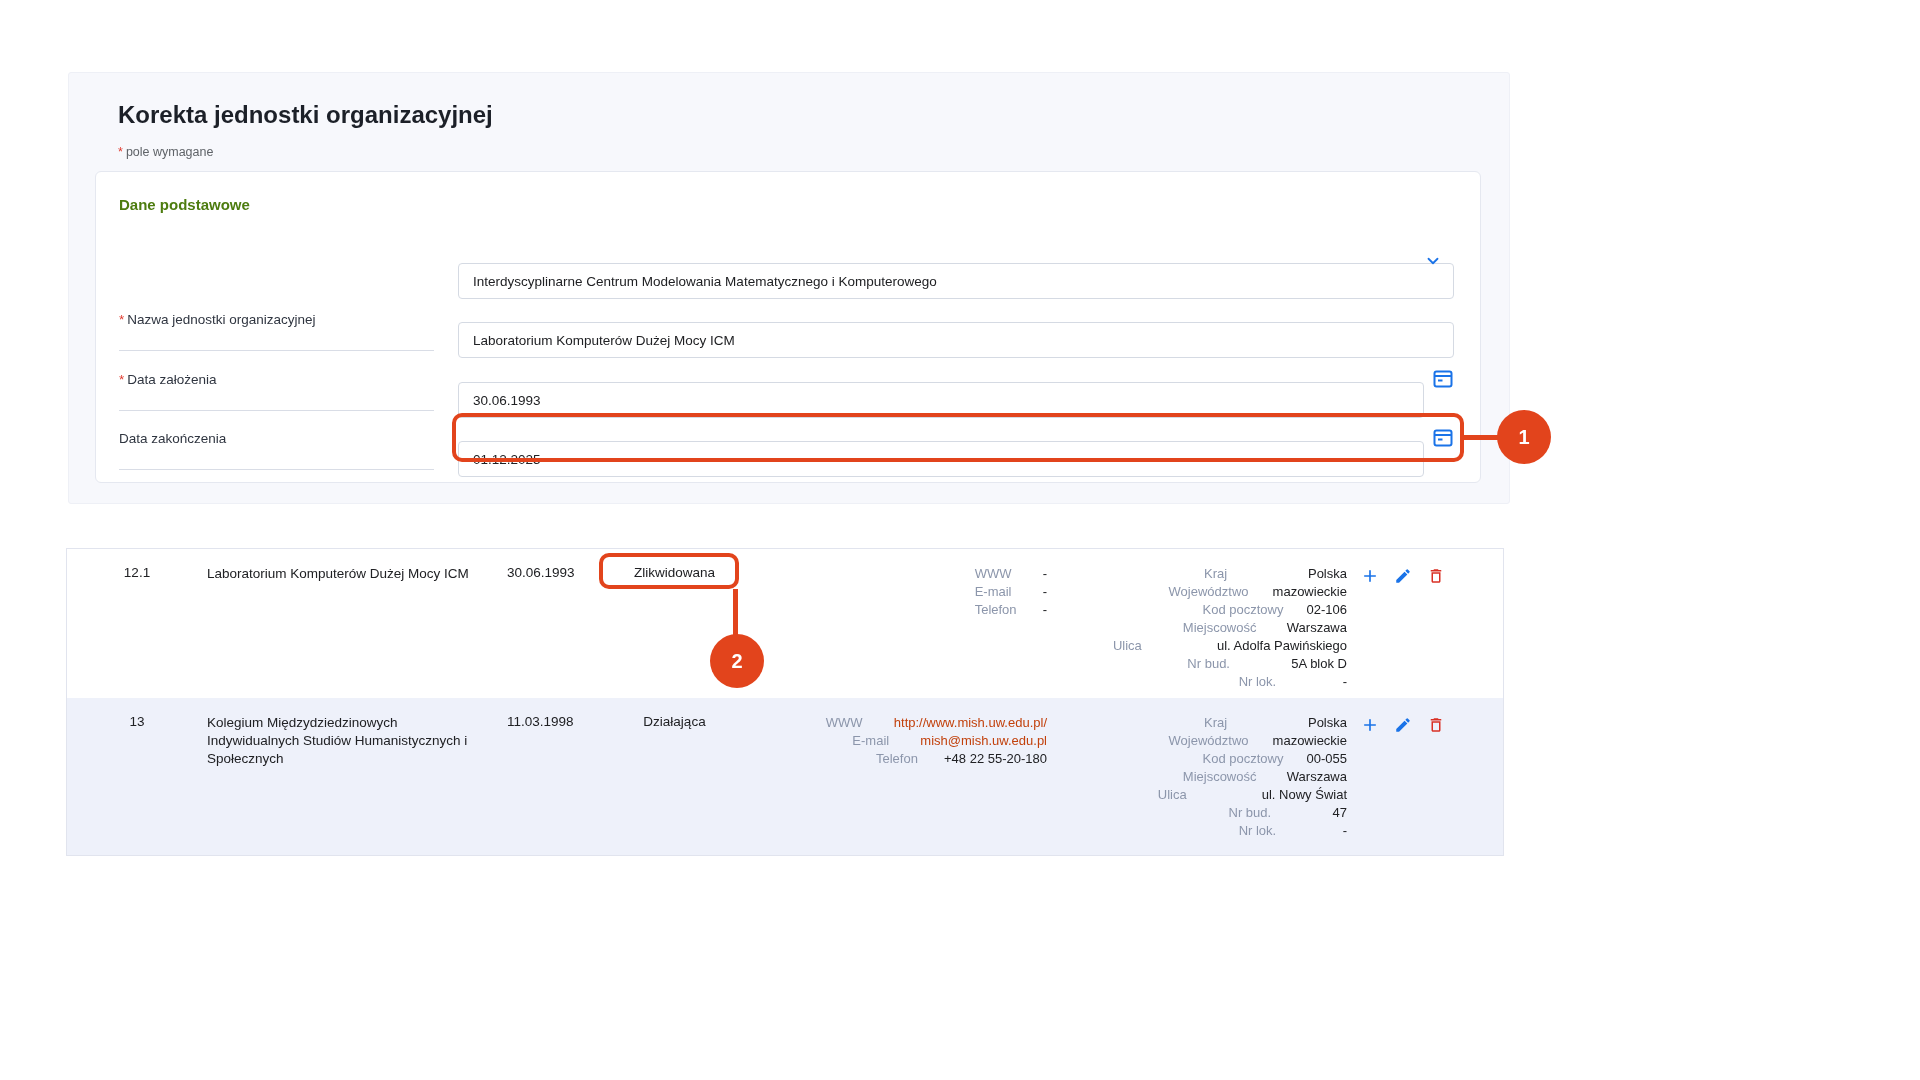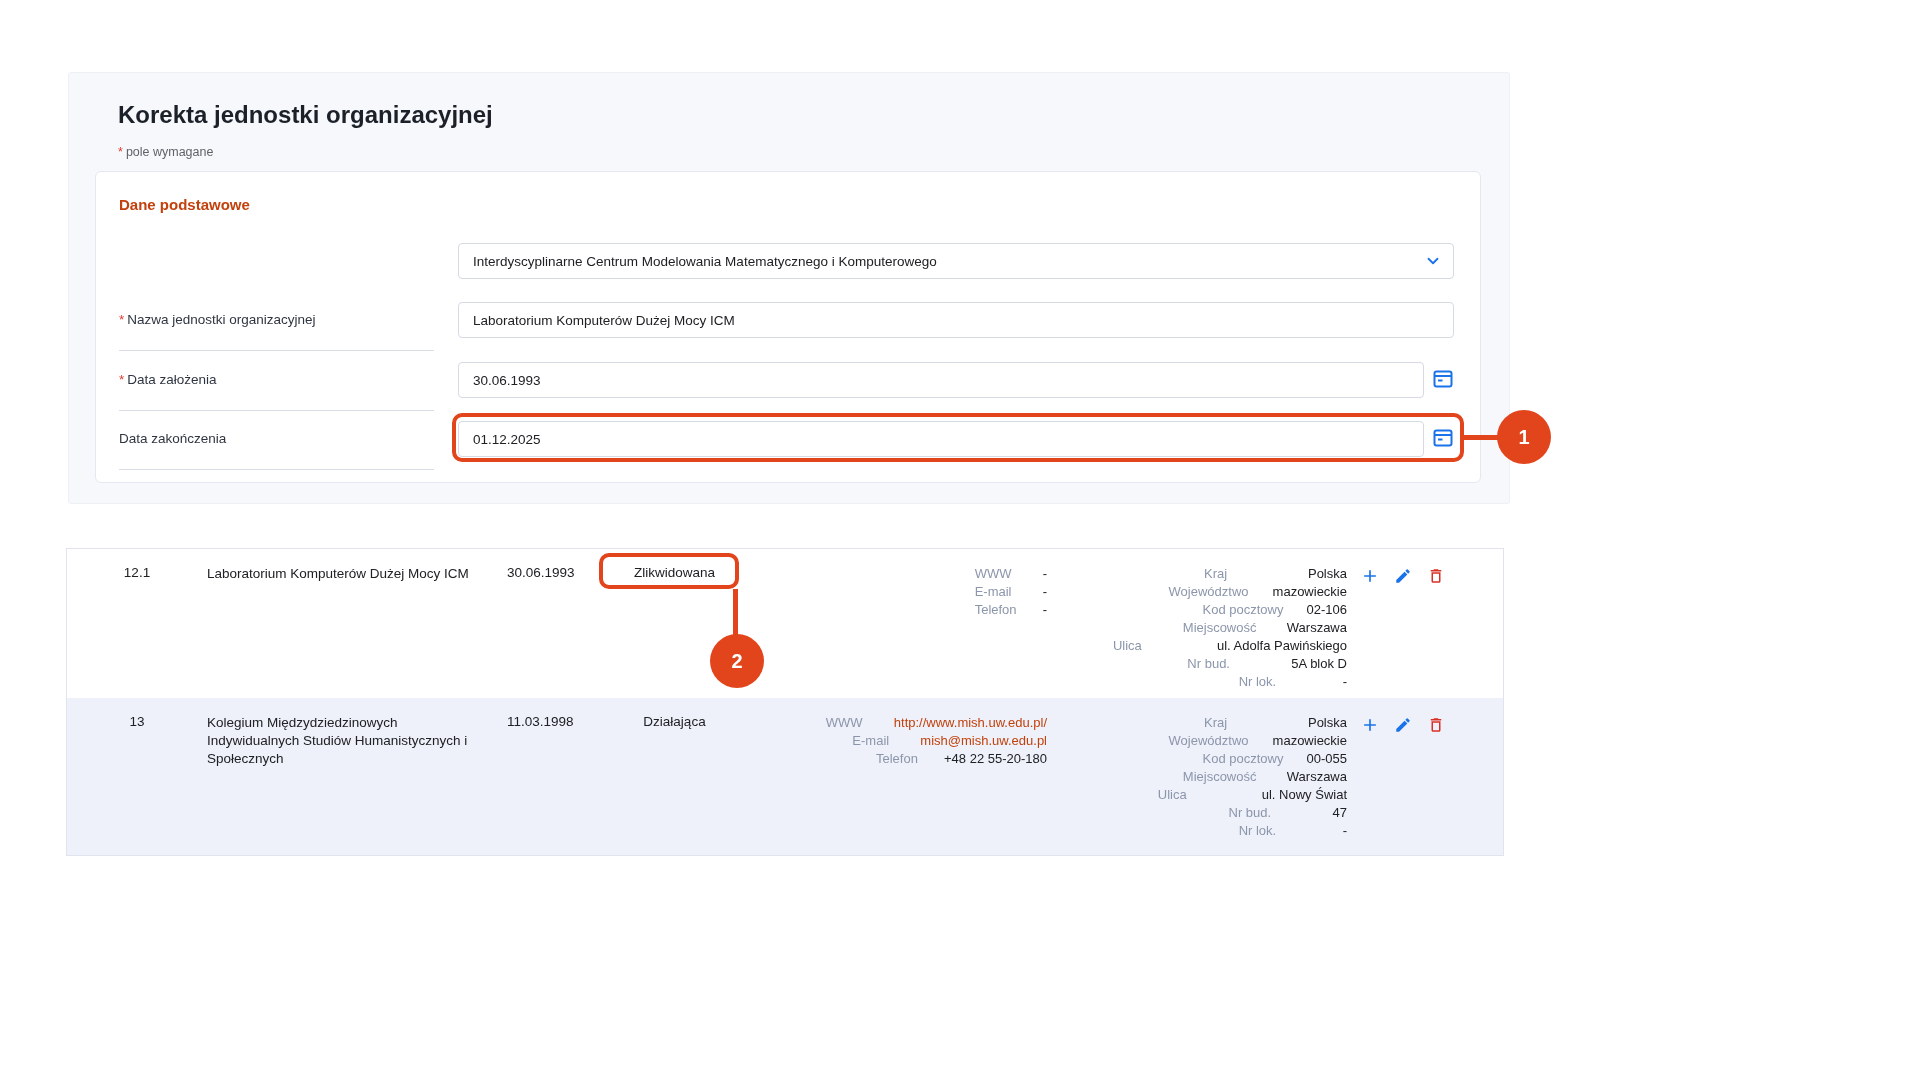--- a/index.html
+++ b/index.html
@@ -34,21 +34,21 @@
 
   .inner-card {
     position: absolute; left: 26px; top: 98px;
     width: 1386px; height: 312px;
     background: #ffffff;
     border: 1px solid #e5e8f0;
     border-radius: 6px;
   }
   .section-title {
     position: absolute; left: 23px; top: 24px;
-    font-size: 15px; font-weight: bold; color: #c2410c;
+    font-size: 15px; font-weight: bold; color: #4d7c0f;
   }
   .field-row {
     position: absolute; left: 23px; right: 26px; height: 50px;
   }
   .field-label {
     position: absolute; left: 0; top: 0; width: 315px; height: 49px;
     line-height: 36px; font-size: 13.5px; color: #2f3540;
     border-bottom: 1px solid #d9dde6;
     white-space: nowrap; overflow: hidden;
   }
@@ -56,20 +56,21 @@
     position: absolute; left: 339px; top: 0; right: 0;
     display: flex; align-items: flex-start;
   }
   .text-input {
     height: 36px; width: 100%;
     border: 1px solid #d5dae3; border-radius: 4px;
     background: #ffffff;
     padding: 0 14px; font-size: 13.5px; color: #202124;
     font-family: "Liberation Sans", sans-serif;
     outline: none;
+    margin-top: 20px;
   }
   .select-wrap { position: relative; width: 100%; }
   .select-wrap .text-input { padding-right: 44px; }
   .chevron {
     position: absolute; right: 12px; top: 9px; width: 18px; height: 18px;
     cursor: pointer; display: inline-flex;
   }
   .date-input { width: 966px; flex: none; }
   .icon-btn {
     border: none; background: none; padding: 0; margin-left: 8px;

